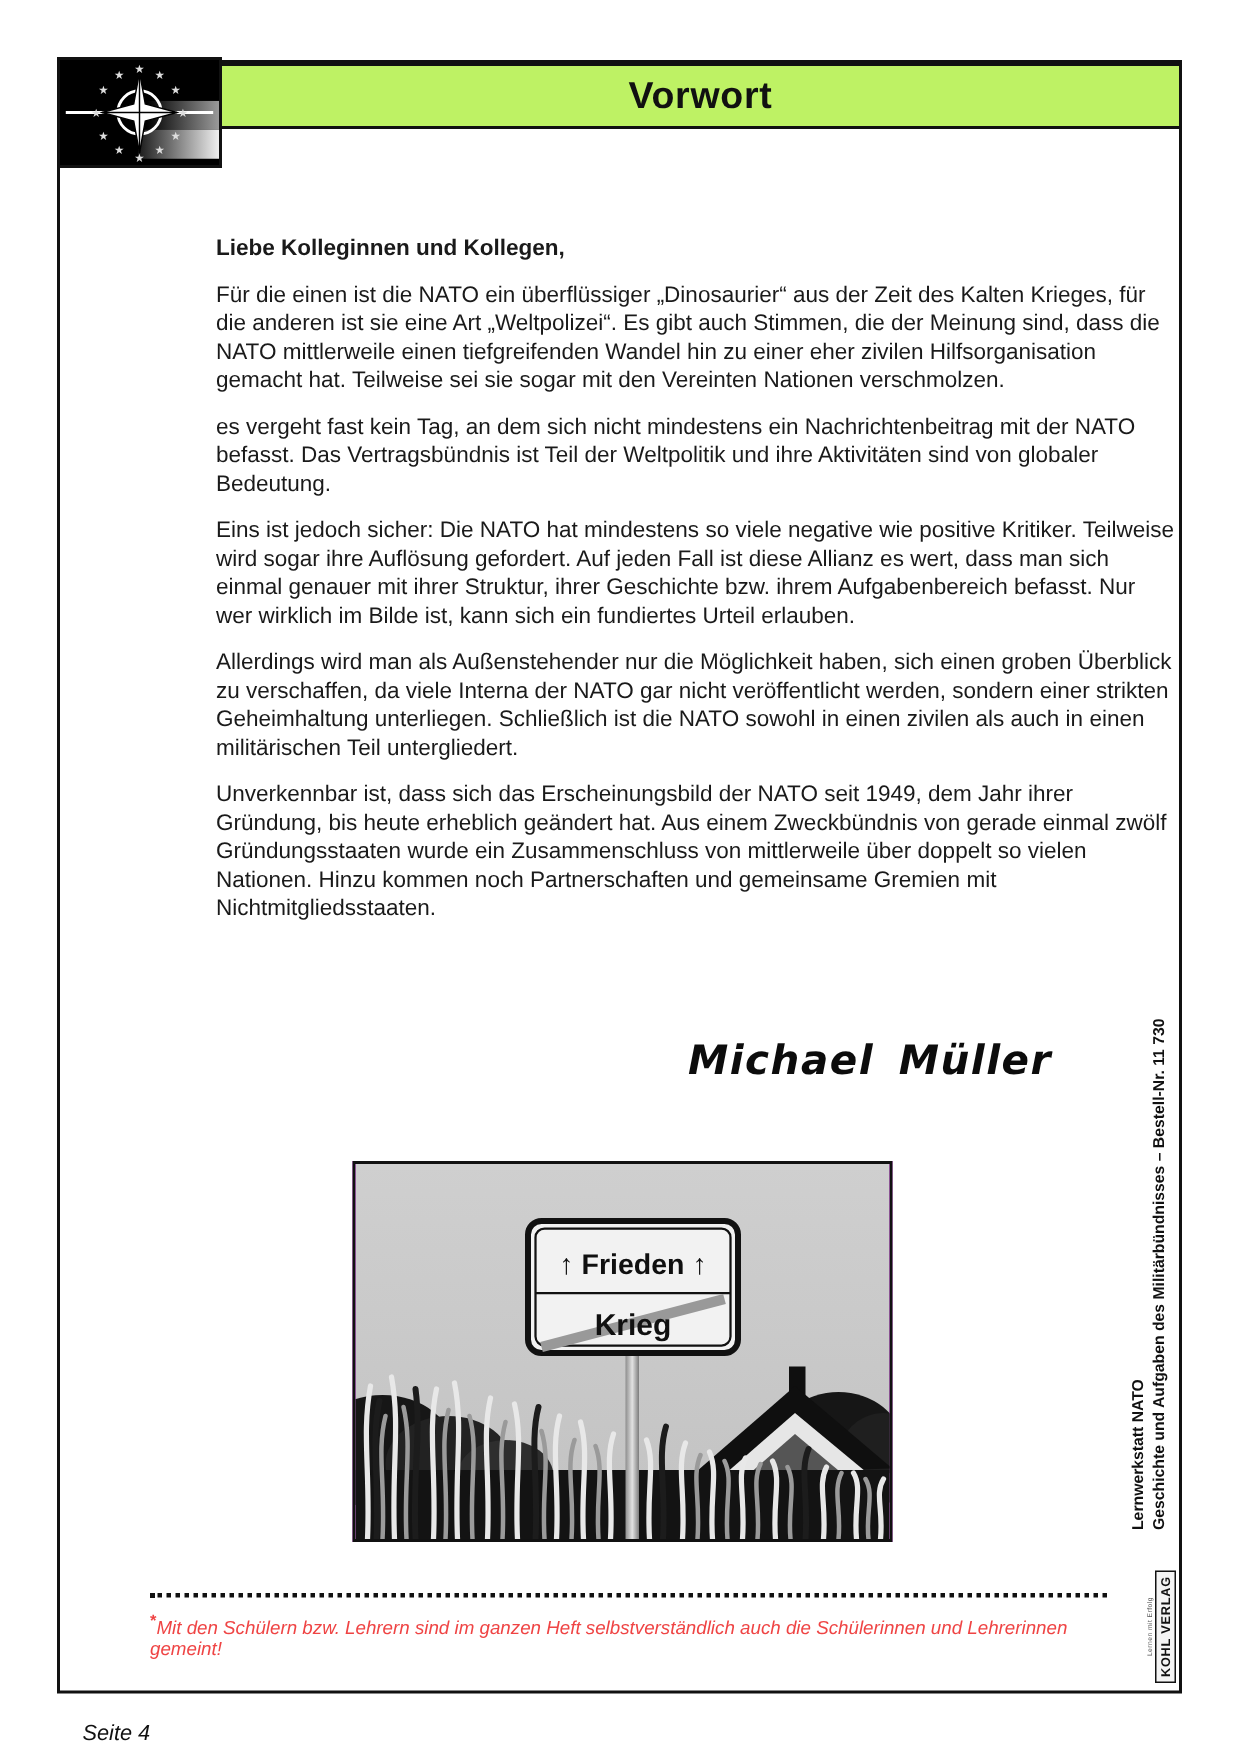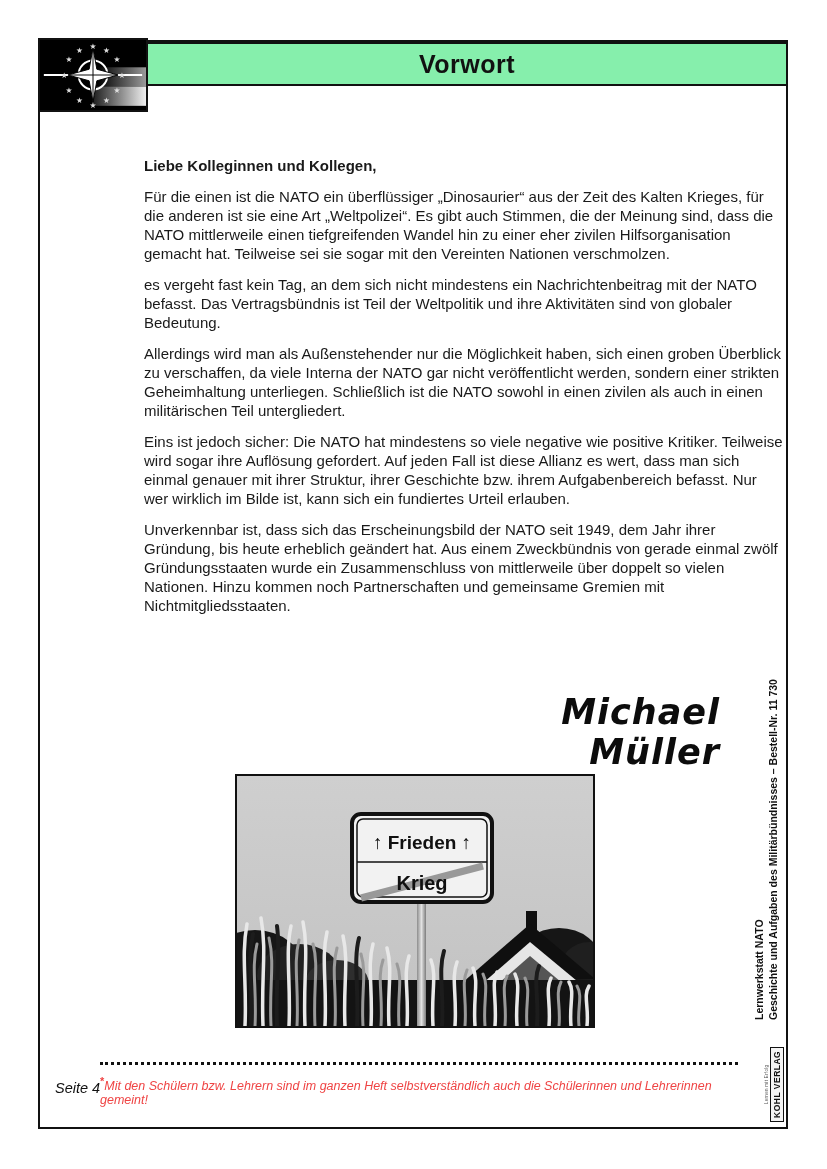--- a/index.html
+++ b/index.html
@@ -11,36 +11,36 @@
     position:absolute;left:38px;top:40px;width:750px;height:1089px;
     border:2px solid #111;box-sizing:border-box;background:#fff;
   }
   .logo-box{
     position:absolute;left:38px;top:38px;width:110px;height:74px;
     background:#000;border:2px solid #111;box-sizing:border-box;z-index:3;
   }
   .logo-box svg{display:block;width:106px;height:70px;}
   .header-bar{
     position:absolute;left:146px;top:42px;width:642px;height:44px;
-    background:#86efac;border:2px solid #111;box-sizing:border-box;
+    background:#bef264;border:2px solid #111;box-sizing:border-box;
     display:flex;align-items:center;justify-content:center;z-index:2;
   }
   .header-title{
     font-size:25px;font-weight:bold;color:#111;letter-spacing:0.5px;
   }
   .body-text{
     position:absolute;left:100px;top:156px;width:640px;
     font-size:15px;line-height:19px;margin-left:44px;
   }
   .salutation{font-weight:bold;margin:0 0 12px 0;}
   .body-text p{margin:0 0 12px 0;}
   .signature{
-    position:absolute;left:440px;top:692px;width:280px;text-align:right;
+    position:absolute;left:440px;top:692px;width:280px;text-align:center;
     font-family:"DejaVu Sans",sans-serif;font-style:italic;font-weight:bold;
-    font-size:35px;letter-spacing:1px;word-spacing:6px;color:#0c0c0c;
+    font-size:27px;letter-spacing:1px;word-spacing:6px;color:#0c0c0c;
   }
   .photo-frame{
     position:absolute;left:235px;top:774px;width:360px;height:254px;
     border:2px solid #111;box-sizing:border-box;background:#d946ef;
   }
   .photo-frame svg{display:block;width:356px;height:250px;}
   .sign-text-top{font-family:"Liberation Sans",sans-serif;font-weight:bold;font-size:19px;fill:#101010;}
   .sign-text-bottom{font-family:"Liberation Sans",sans-serif;font-weight:bold;font-size:20px;fill:#101010;}
   .side-imprint{
     position:absolute;left:753px;top:1020px;width:340px;
@@ -62,21 +62,21 @@
     transform:rotate(-90deg);transform-origin:0 0;
     display:flex;align-items:flex-end;gap:2px;
   }
   .kohl-text-col{display:flex;flex-direction:column;align-items:center;margin-bottom:10px;}
   .kohl-tagline{font-size:4.5px;color:#555;letter-spacing:0.3px;margin-bottom:1px;white-space:nowrap;}
   .kohl-name{
     border:1px solid #111;padding:1px 3px;font-size:8.5px;font-weight:bold;
     letter-spacing:0.5px;color:#111;background:#f4f4f4;white-space:nowrap;
   }
   .page-number{
-    position:absolute;left:55px;top:1080px;
+    position:absolute;left:55px;top:1148px;
     font-size:14.5px;font-style:italic;color:#111;
   }
 </style>
 </head>
 <body>
 
 <div class="page">
 
   <div class="frame"></div>
 
@@ -118,22 +118,22 @@
   </div>
 
   <div class="header-bar">
     <span class="header-title">Vorwort</span>
   </div>
 
   <div class="body-text">
     <p class="salutation">Liebe Kolleginnen und Kollegen,</p>
     <p>Für die einen ist die NATO ein überflüssiger „Dinosaurier“ aus der Zeit des Kalten Krieges, für die anderen ist sie eine Art „Weltpolizei“. Es gibt auch Stimmen, die der Meinung sind, dass die NATO mittlerweile einen tiefgreifenden Wandel hin zu einer eher zivilen Hilfsorganisation gemacht hat. Teilweise sei sie sogar mit den Vereinten Nationen verschmolzen.</p>
     <p>es vergeht fast kein Tag, an dem sich nicht mindestens ein Nachrichtenbeitrag mit der NATO befasst. Das Vertragsbündnis ist Teil der Weltpolitik und ihre Aktivitäten sind von globaler Bedeutung.</p>
+    <p>Eins ist jedoch sicher: Die NATO hat mindestens so viele negative wie positive Kritiker. Teilweise wird sogar ihre Auflösung gefordert. Auf jeden Fall ist diese Allianz es wert, dass man sich einmal genauer mit ihrer Struktur, ihrer Geschichte bzw. ihrem Aufgabenbereich befasst. Nur wer wirklich im Bilde ist, kann sich ein fundiertes Urteil erlauben.</p>
     <p>Allerdings wird man als Außenstehender nur die Möglichkeit haben, sich einen groben Überblick zu verschaffen, da viele Interna der NATO gar nicht veröffentlicht werden, sondern einer strikten Geheimhaltung unterliegen. Schließlich ist die NATO sowohl in einen zivilen als auch in einen militärischen Teil untergliedert.</p>
-    <p>Eins ist jedoch sicher: Die NATO hat mindestens so viele negative wie positive Kritiker. Teilweise wird sogar ihre Auflösung gefordert. Auf jeden Fall ist diese Allianz es wert, dass man sich einmal genauer mit ihrer Struktur, ihrer Geschichte bzw. ihrem Aufgabenbereich befasst. Nur wer wirklich im Bilde ist, kann sich ein fundiertes Urteil erlauben.</p>
     <p>Unverkennbar ist, dass sich das Erscheinungsbild der NATO seit 1949, dem Jahr ihrer Gründung, bis heute erheblich geändert hat. Aus einem Zweckbündnis von gerade einmal zwölf Gründungsstaaten wurde ein Zusammenschluss von mittlerweile über doppelt so vielen Nationen. Hinzu kommen noch Partnerschaften und gemeinsame Gremien mit Nichtmitgliedsstaaten.</p>
   </div>
 
   <div class="signature">Michael Müller</div>
 
   <div class="photo-frame">
     <svg viewBox="0 0 356 250" aria-hidden="true">
       <defs>
         <linearGradient id="sky" x1="0" y1="0" x2="0" y2="1">
           <stop offset="0" stop-color="#cfcfcf"></stop>

